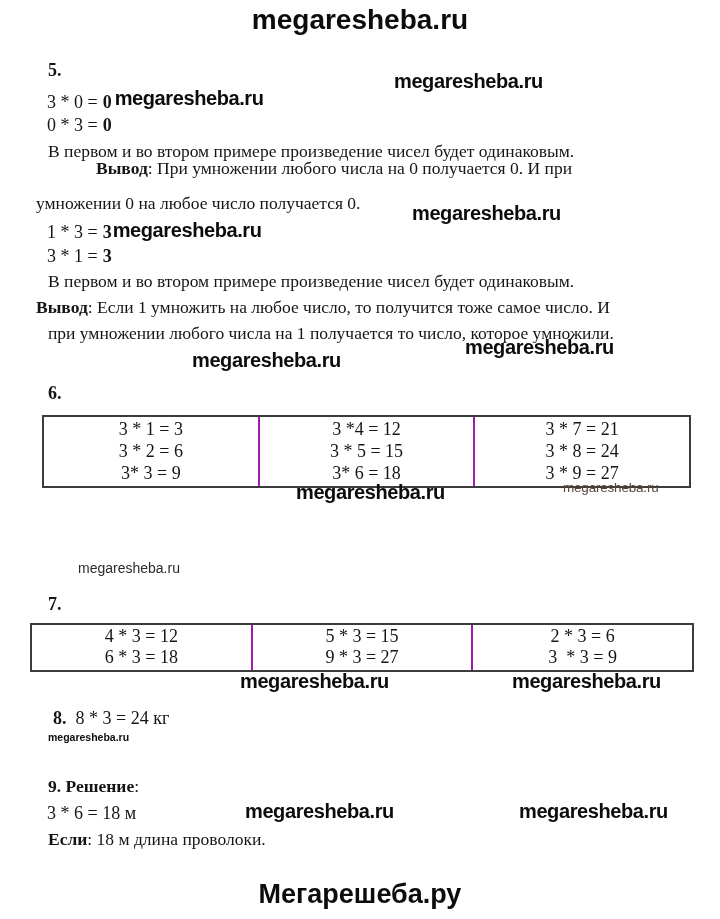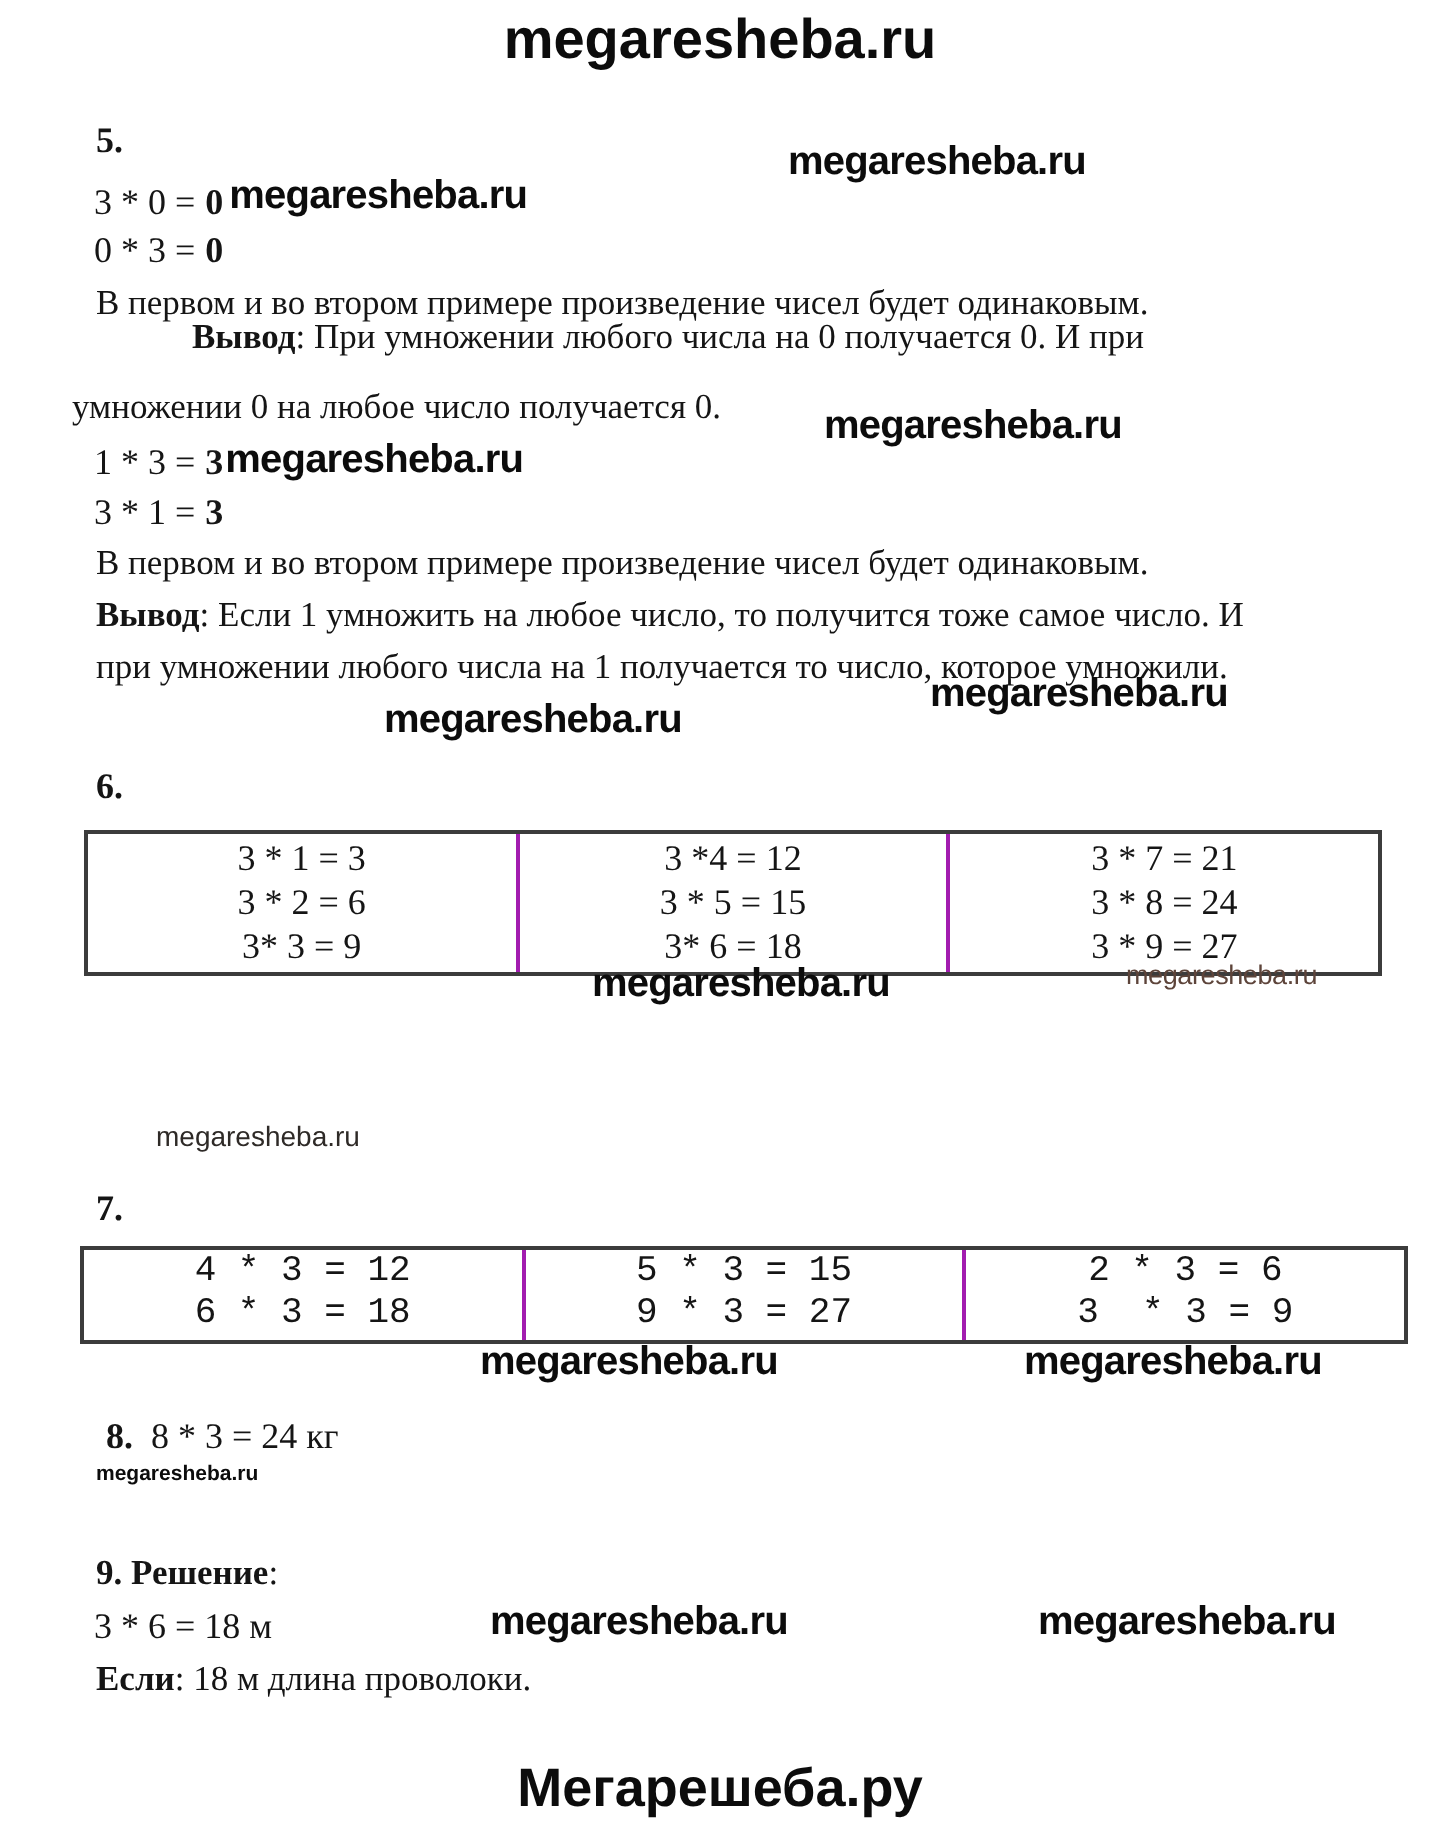--- a/index.html
+++ b/index.html
@@ -55,21 +55,21 @@
   <div class="abs eq" style="left:47px;top:219px;">
     <span>1 * 3 =</span><b>3</b><span class="wm wm-20 wm-inline2">megaresheba.ru</span>
   </div>
 
   <div class="abs eq" style="left:47px;top:246px;">
     <span>3 * 1 =</span><b>3</b>
   </div>
 
   <div class="abs line" style="left:48px;top:271px;">В первом и во втором примере произведение чисел будет одинаковым.</div>
 
-  <div class="abs line" style="left:48px;top:297px;">
+  <div class="abs line" style="left:36px;top:297px;">
     <b>Вывод</b><span>: Если 1 умножить на любое число, то получится тоже самое число. И</span>
   </div>
   <div class="abs line" style="left:48px;top:323px;">при умножении любого числа на 1 получается то число, которое умножили.</div>
 
   <div class="abs wm wm-20" style="left:465px;top:336px;">megaresheba.ru</div>
   <div class="abs wm wm-20" style="left:192px;top:349px;">megaresheba.ru</div>
 
   <div class="abs num" style="left:48px;top:383px;">6.</div>
 
   <div class="abs tbl" style="left:42px;top:415px;width:645px;">
@@ -89,21 +89,21 @@
       <div class="trow">3 * 9 = 27</div>
     </div>
   </div>
 
   <div class="abs wm wm-20" style="left:296px;top:481px;">megaresheba.ru</div>
   <div class="abs wm wm-light" style="left:563px;top:480px;">megaresheba.ru</div>
   <div class="abs wm wm-small" style="left:78px;top:560px;">megaresheba.ru</div>
 
   <div class="abs num" style="left:48px;top:594px;">7.</div>
 
-  <div class="abs tbl t7" style="left:40px;top:623px;width:660px;font-family:Liberation Mono, monospace;">
+  <div class="abs tbl t7" style="left:30px;top:623px;width:660px;">
     <div class="cell">
       <div class="trow">4 * 3 = 12</div>
       <div class="trow">6 * 3 = 18</div>
     </div>
     <div class="cell">
       <div class="trow">5 * 3 = 15</div>
       <div class="trow">9 * 3 = 27</div>
     </div>
     <div class="cell">
       <div class="trow">2 * 3 = 6</div>

